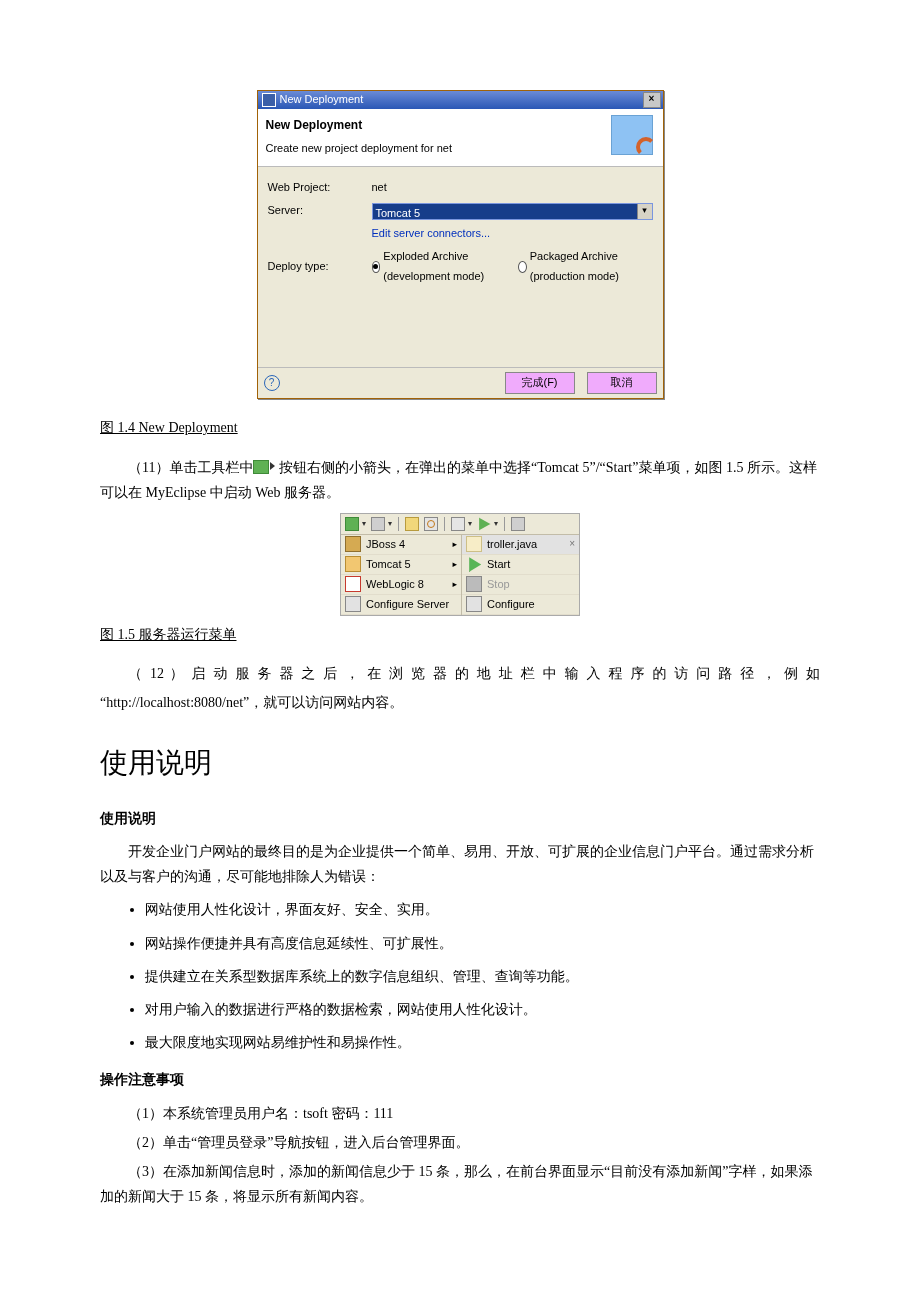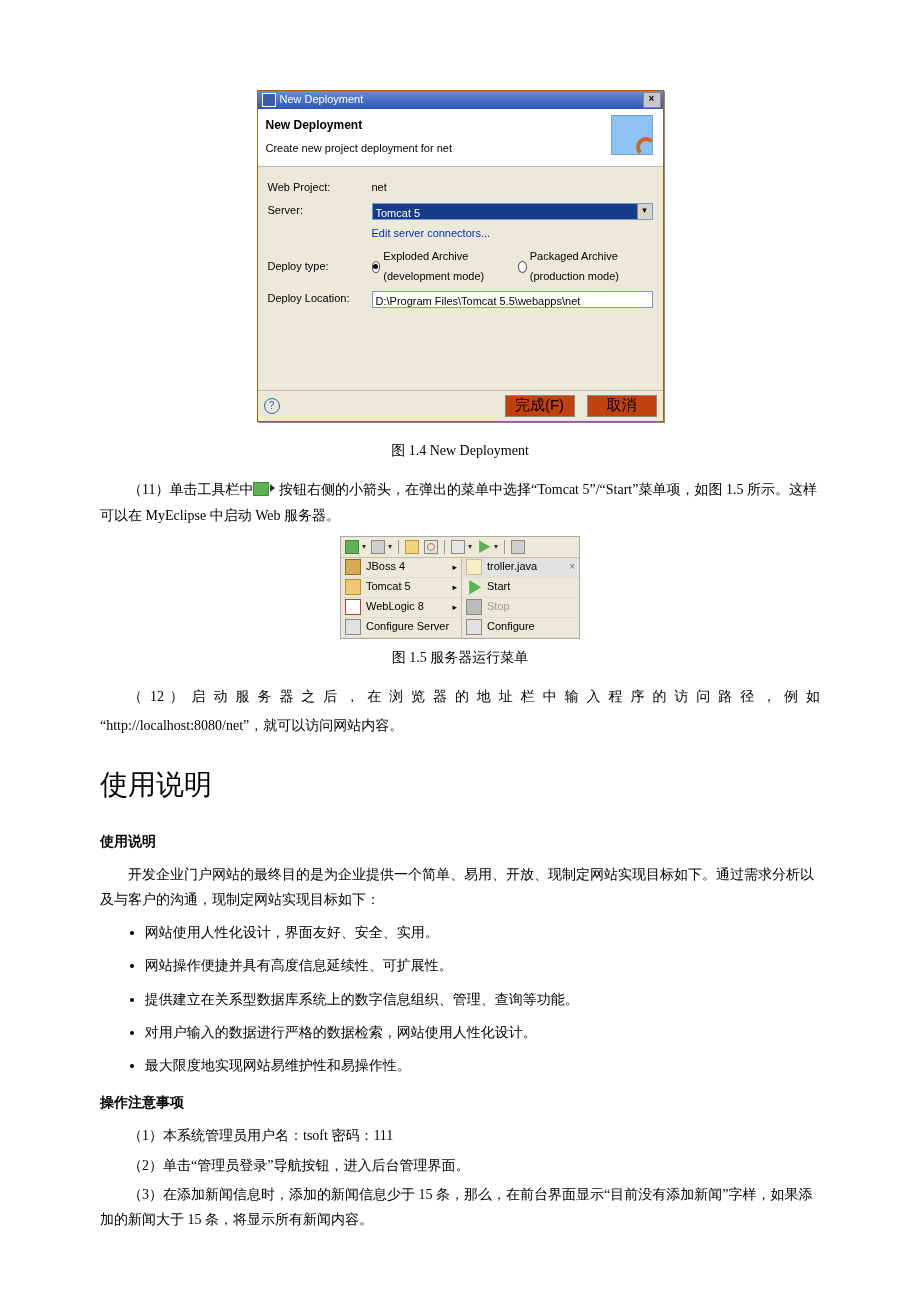--- a/index.html
+++ b/index.html
@@ -7,21 +7,21 @@
     font-size: 14px;
     line-height: 1.8;
     color: #000;
     background: #fff;
     margin: 0;
     padding: 60px 100px;
     width: 920px;
     box-sizing: border-box;
   }
   .figure { margin: 0 auto; }
-  .caption { text-align: center; margin: 6px 0 14px; }
+  .caption { text-align: left; margin: 6px 0 14px; text-decoration: underline; }
   .para { text-indent: 2em; margin: 4px 0; }
   .para-wide { margin: 4px 0; }
   h2.section-title {
     font-family: "SimHei", "Heiti SC", sans-serif;
     font-weight: normal;
     font-size: 28px;
     margin: 22px 0 18px;
   }
   h3.sub-title {
     font-family: "SimHei", "Heiti SC", sans-serif;
@@ -54,21 +54,21 @@
   .linkish { color:#002fbd; font-size:11px; }
   .radio-row { display:flex; gap:6px; align-items:center; }
   .radio-item { display:flex; align-items:center; gap:3px; font-size:11px;}
   .radio-dot{ width:10px;height:10px;border:1px solid #555;border-radius:50%;background:#fff;display:inline-flex;align-items:center;justify-content:center;}
   .radio-dot.sel::after{content:"";width:5px;height:5px;background:#000;border-radius:50%;}
   .textinput{ border:1px solid #7a96df;background:#fff;height:15px;padding:0 3px;flex:1;}
   .dlg-body-space{ height:74px; }
   .dlg-footer{ border-top:1px solid #bbb;height:30px;display:flex;align-items:center;padding:0 6px;background:#ece9d8;}
   .help-ico{ width:14px;height:14px;border:1px solid #2a66b8;border-radius:50%;color:#2a66b8;text-align:center;font-size:10px;line-height:13px;}
   .dlg-footer .spacer{flex:1}
-  .winbtn{ min-width:68px;height:20px;border:1px solid #888;background:#c2410c;text-align:center;line-height:18px;font-size:15px;margin-left:12px;}
+  .winbtn{ min-width:68px;height:20px;border:1px solid #888;background:#f0abfc;text-align:center;line-height:18px;font-size:11px;margin-left:12px;}
 
   
   .menu-wrap{ width:238px;margin:8px auto 3px;border:1px solid #aaa;font-family:"SimSun","Tahoma",sans-serif;font-size:11px;background:#ece9d8; }
   .menu-toolbar{ height:20px;background:#ece9d8;border-bottom:1px solid #c2bca8;display:flex;align-items:center;padding:0 4px;gap:5px;}
   .mt-ico{width:12px;height:12px;display:inline-block;}
   .mt-ico.run  {background:#5fb154;border:1px solid #3f8a38;}
   .mt-ico.dbg  {background:#cfcfcf;border:1px solid #888;}
   .mt-ico.fold {background:#f1d77a;border:1px solid #b89b3e;}
   .mt-ico.ref  {background:#e5e5e5;border:1px solid #888;position:relative;}
   .mt-ico.ref::after{content:"";position:absolute;inset:2px;border:1px solid #c37a1b;border-radius:50%;}
@@ -138,24 +138,20 @@
         <span class="radio-item">
           <span class="radio-dot sel"></span>
           <span>Exploded Archive (development mode)</span>
         </span>
         <span class="radio-item">
           <span class="radio-dot"></span>
           <span>Packaged Archive (production mode)</span>
         </span>
       </div>
     </div>
-    <div class="form-row">
-      <span class="lbl">Deploy Location:</span>
-      <div class="textinput">D:\Program Files\Tomcat 5.5\webapps\net</div>
-    </div>
     <div class="dlg-body-space"></div>
   </div>
   <div class="dlg-footer">
     <span class="help-ico">?</span>
     <span class="spacer"></span>
     <span class="winbtn">完成(F)</span>
     <span class="winbtn">取消</span>
   </div>
 </div>
 <div class="caption">图 1.4    New Deployment</div>
@@ -225,21 +221,21 @@
   </div>
 </div>
 <div class="caption">图 1.5    服务器运行菜单</div>
 
 <p class="para" style="text-align:justify;text-align-last:justify;">（ 12 ） 启 动 服 务 器 之 后 ， 在 浏 览 器 的 地 址 栏 中 输 入 程 序 的 访 问 路 径 ， 例 如</p>
 <p class="para-wide">“http://localhost:8080/net”，就可以访问网站内容。</p>
 
 <h2 class="section-title">使用说明</h2>
 
 <h3 class="sub-title">使用说明</h3>
-<p class="para">开发企业门户网站的最终目的是为企业提供一个简单、易用、开放、现制定网站实现目标如下。通过需求分析以及与客户的沟通，现制定网站实现目标如下：</p>
+<p class="para">开发企业门户网站的最终目的是为企业提供一个简单、易用、开放、可扩展的企业信息门户平台。通过需求分析以及与客户的沟通，尽可能地排除人为错误：</p>
 <ul class="bullet-list">
   <li>网站使用人性化设计，界面友好、安全、实用。</li>
   <li>网站操作便捷并具有高度信息延续性、可扩展性。</li>
   <li>提供建立在关系型数据库系统上的数字信息组织、管理、查询等功能。</li>
   <li>对用户输入的数据进行严格的数据检索，网站使用人性化设计。</li>
   <li>最大限度地实现网站易维护性和易操作性。</li>
 </ul>
 
 <h3 class="sub-title">操作注意事项</h3>
 <p class="para">（1）本系统管理员用户名：tsoft    密码：111</p>

